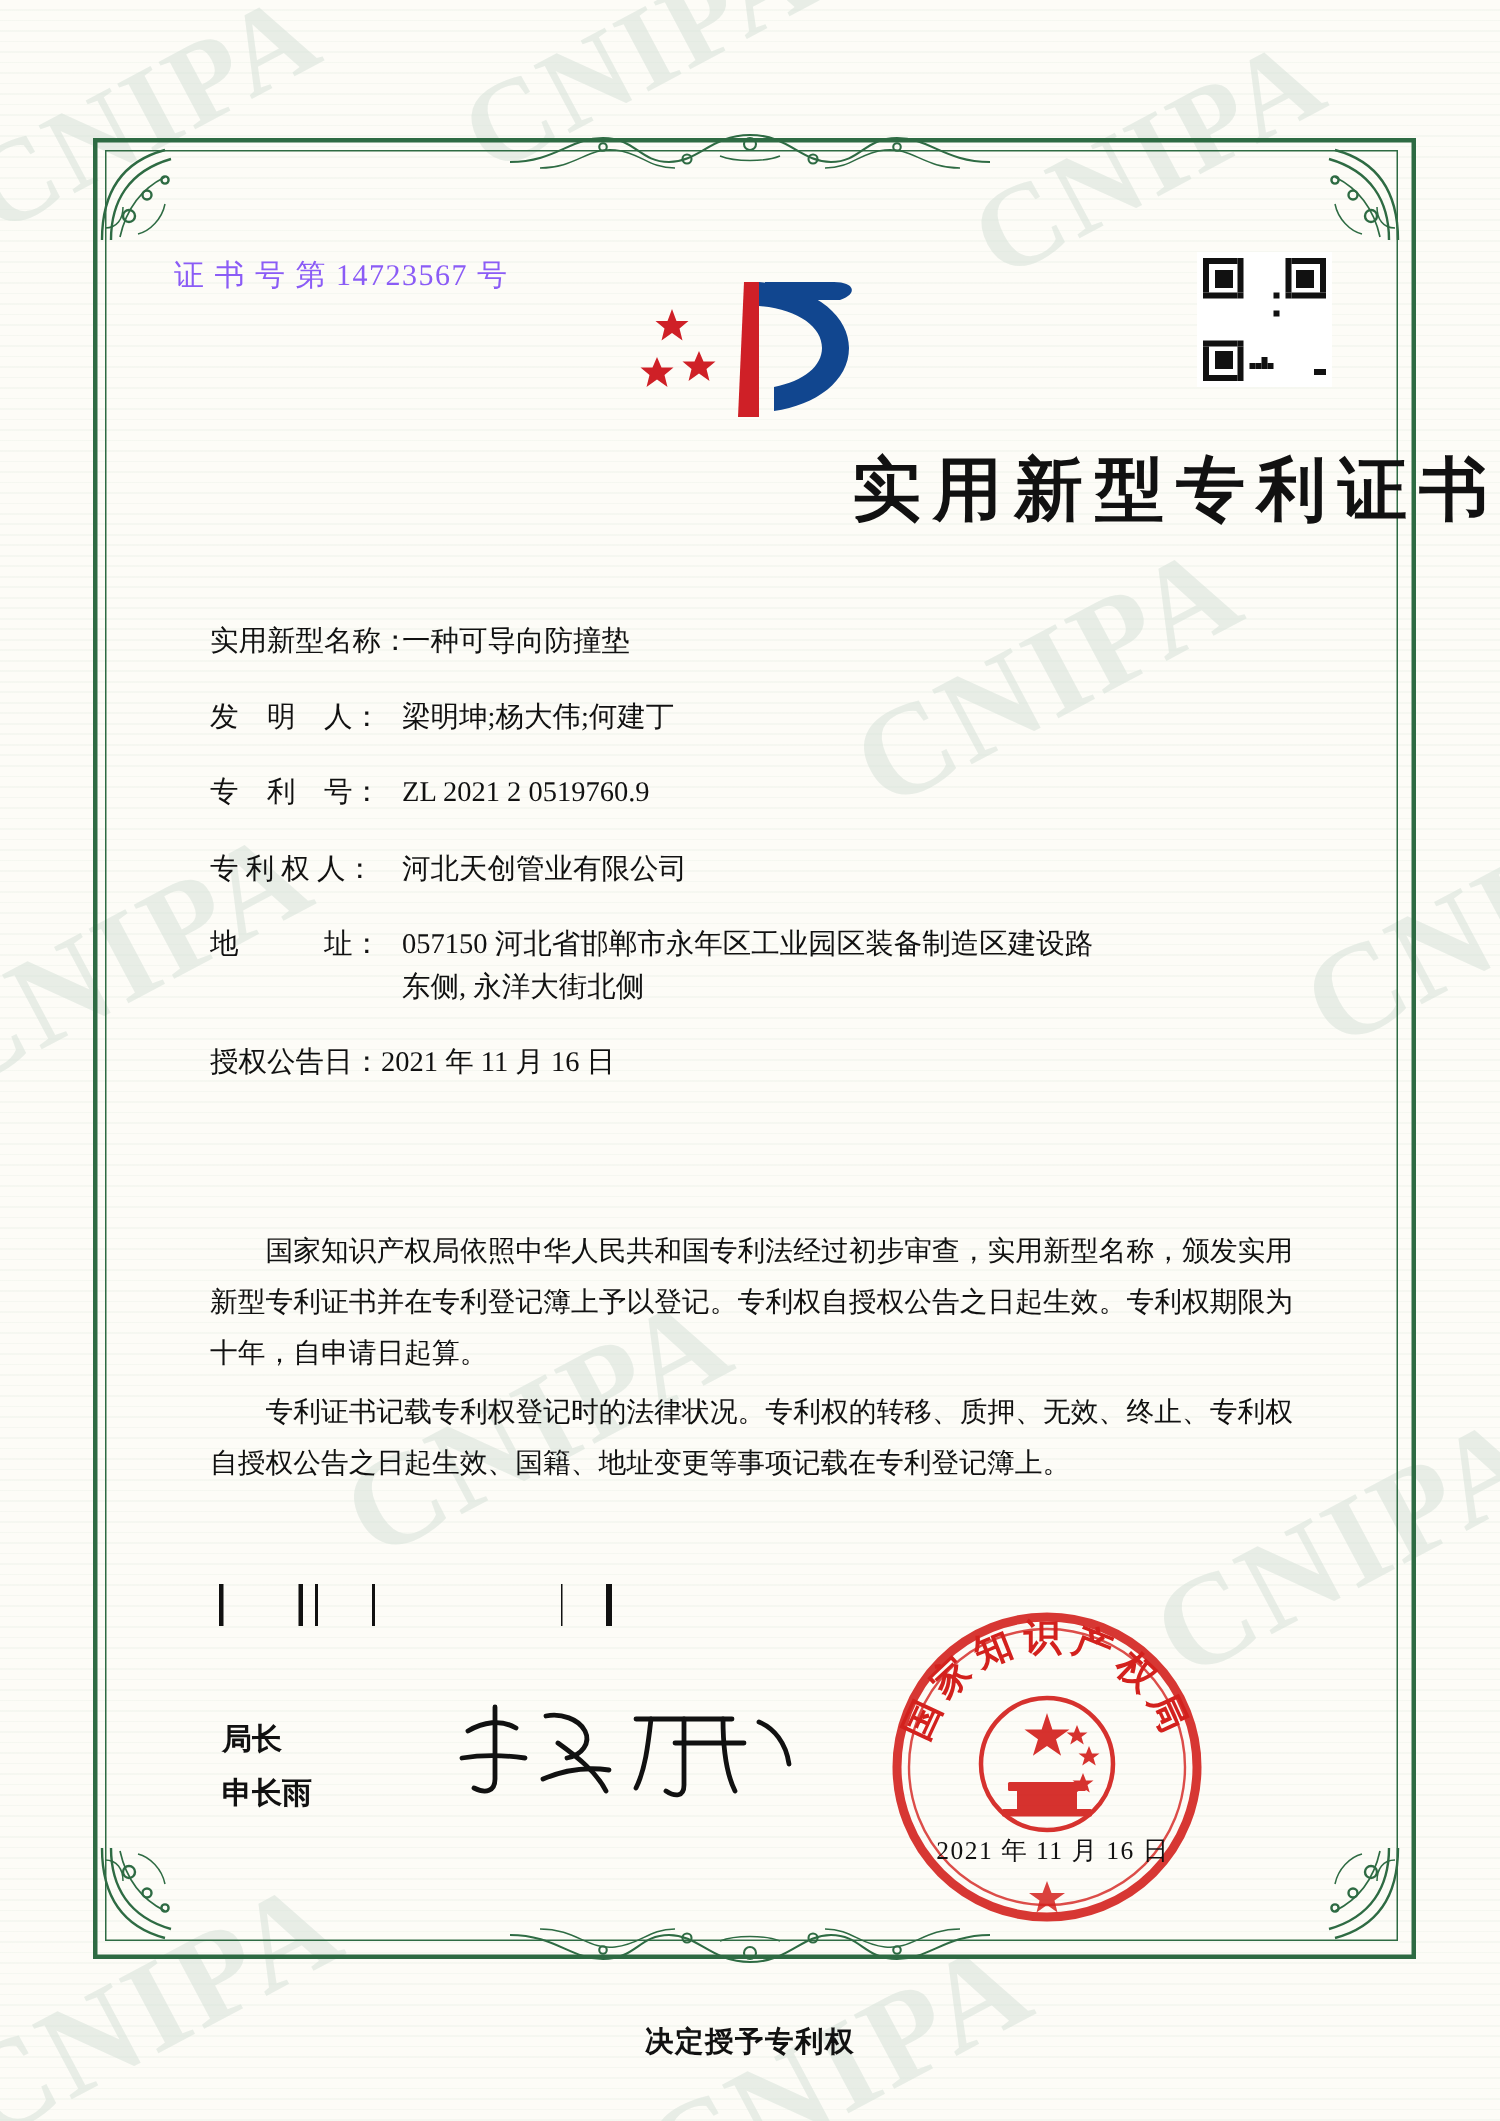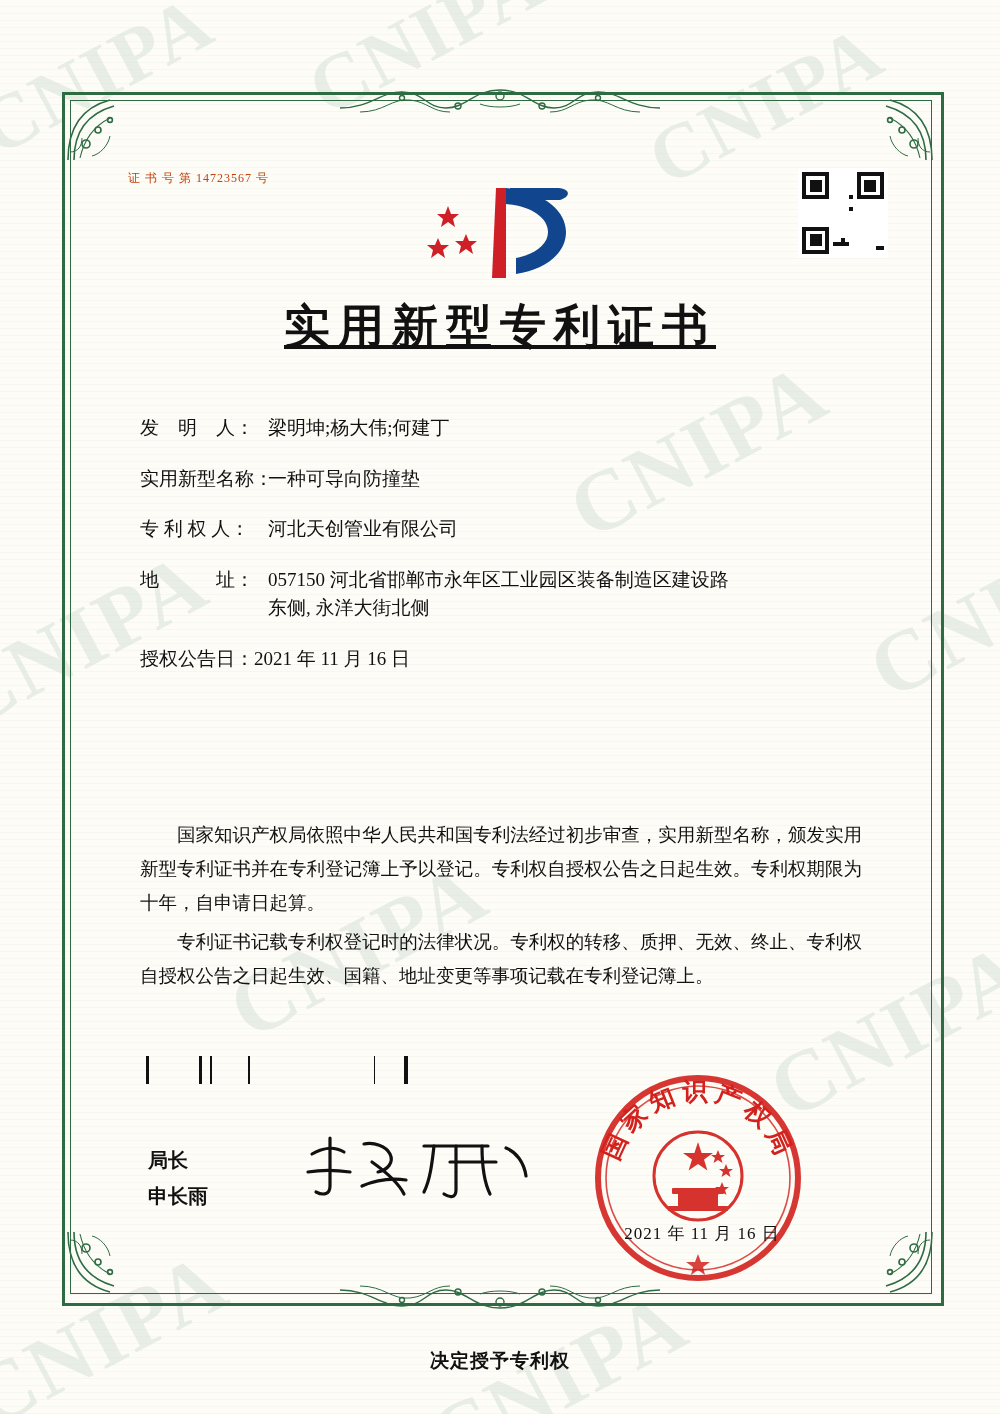--- a/index.html
+++ b/index.html
@@ -98,25 +98,25 @@
 
   
   .content {
     position: absolute;
     inset: 0;
     z-index: 3;
   }
 
   .cert-no {
     position: absolute;
-    left: 128px;
+    left: 116px;
     top: 170px;
-    font-size: 12px;
+    font-size: 20px;
     letter-spacing: 1px;
-    color: #c2410c;
+    color: #8b5cf6;
   }
 
   
   .qr {
     position: absolute;
     right: 112px;
     top: 168px;
     width: 82px;
     height: 82px;
     background: #fff;
@@ -139,27 +139,26 @@
     top: 178px;
     width: 160px;
     height: 108px;
   }
   .logo svg { width:100%; height:100%; display:block; }
 
   .main-title {
     position: absolute;
     left: 0; right: 0;
     top: 296px;
-    text-align: center;
+    text-align: right;
     font-size: 46px;
     font-weight: bold;
     letter-spacing: 8px;
     color: #111;
     font-family: "DejaVu Serif", "Liberation Serif", serif;
-    text-decoration: underline;
   }
 
   .fields {
     position: absolute;
     left: 140px;
     top: 414px;
     width: 720px;
     font-size: 19px;
     color: #111;
   }
@@ -828,29 +827,33 @@
       <path d="M86 10 C126 14 146 34 146 54 C146 76 124 92 96 96 L96 80 C116 76 128 66 128 54 C128 40 112 28 86 26 Z" fill="#11468f"></path>
       <path d="M90 10 L136 10 C150 10 152 18 140 22 L90 22 Z" fill="#11468f"></path>
     </svg>
   </div>
 
   <div class="main-title">实用新型专利证书</div>
 
   <div class="fields">
 
     <div class="field-row">
+      <div class="field-label">实用新型名称：</div>
+      <div class="field-value">一种可导向防撞垫</div>
+    </div>
+
+    <div class="field-row">
       <div class="field-label">发　明　人：</div>
       <div class="field-value">梁明坤;杨大伟;何建丁</div>
     </div>
 
     <div class="field-row">
-      <div class="field-label">实用新型名称：</div>
-      <div class="field-value">一种可导向防撞垫</div>
+      <div class="field-label">专　利　号：</div>
+      <div class="field-value">ZL 2021 2 0519760.9</div>
     </div>
-
 
 
     <div class="field-row">
       <div class="field-label">专 利 权 人：</div>
       <div class="field-value">河北天创管业有限公司</div>
     </div>
 
     <div class="field-row">
       <div class="field-label">地　　　址：</div>
       <div class="field-value">

